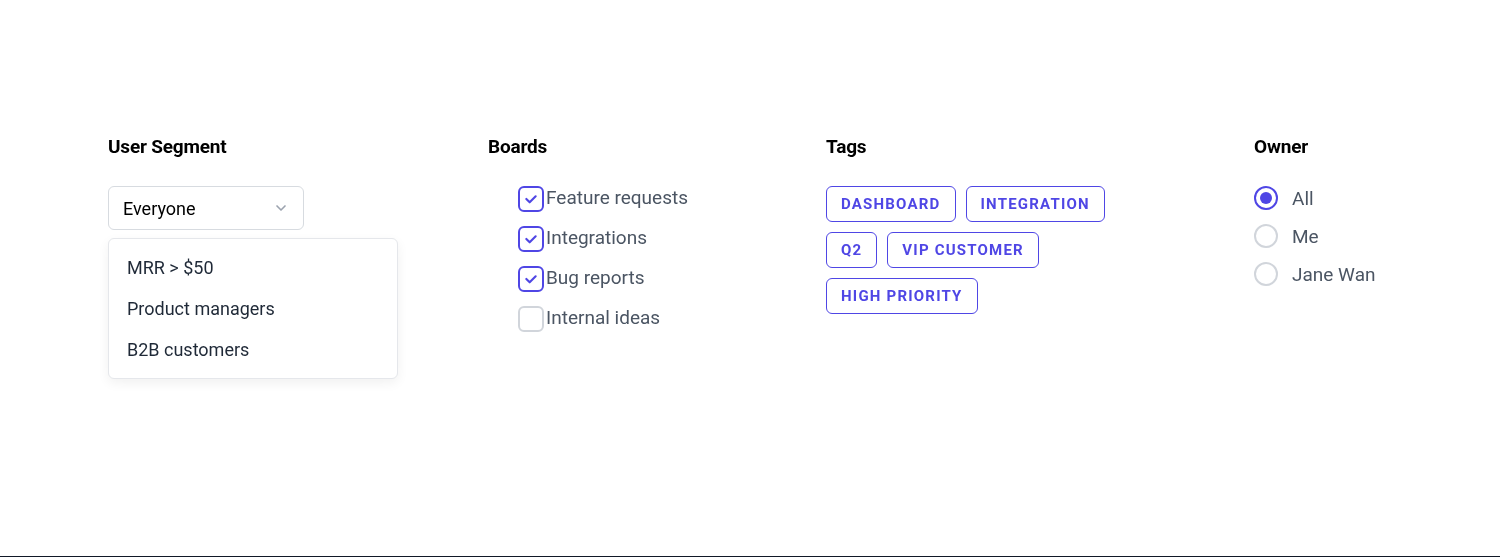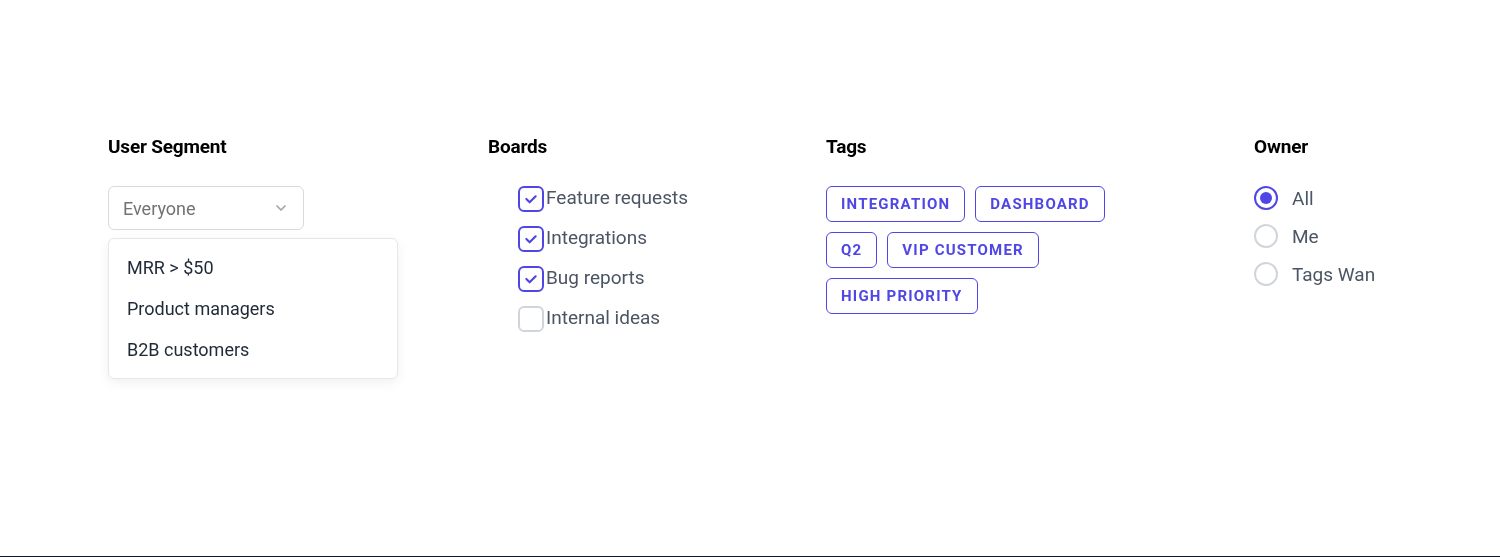--- a/index.html
+++ b/index.html
@@ -41,21 +41,21 @@
       width: 196px;
       height: 44px;
       padding: 0 14px;
       border: 1px solid #d7dbe0;
       border-radius: 6px;
       background: #fff;
       cursor: pointer;
     }
     .select-value {
       font-size: 18px;
-      color: #737373;
+      color: #000000;
     }
     .chevron { display: flex; }
 
     .dropdown-menu {
       position: relative;
       margin-top: 8px;
       width: 290px;
       border: 1px solid #e5e7eb;
       border-radius: 6px;
       background: #fff;
@@ -184,22 +184,22 @@
         <span class="checkbox"></span>
         <span class="check-label">Internal ideas</span>
       </div>
 
     </div>
   </div>
 
   <div class="col col-tags">
     <div class="section-title">Tags</div>
     <div class="tag-row">
+      <span class="tag">Dashboard</span>
       <span class="tag">Integration</span>
-      <span class="tag">Dashboard</span>
       <span class="tag">Q2</span>
       <span class="tag">VIP Customer</span>
       <span class="tag">High Priority</span>
     </div>
   </div>
 
   <div class="col col-owner">
     <div class="section-title">Owner</div>
     <div class="radio-list">
 
@@ -210,21 +210,21 @@
         <span class="radio-label">All</span>
       </div>
 
       <div class="radio-row">
         <span class="radio"></span>
         <span class="radio-label">Me</span>
       </div>
 
       <div class="radio-row">
         <span class="radio"></span>
-        <span class="radio-label">Tags Wan</span>
+        <span class="radio-label">Jane Wan</span>
       </div>
 
     </div>
   </div>
 
 </div>
 
 <div class="footer-line"></div>
 
 </body></html>

